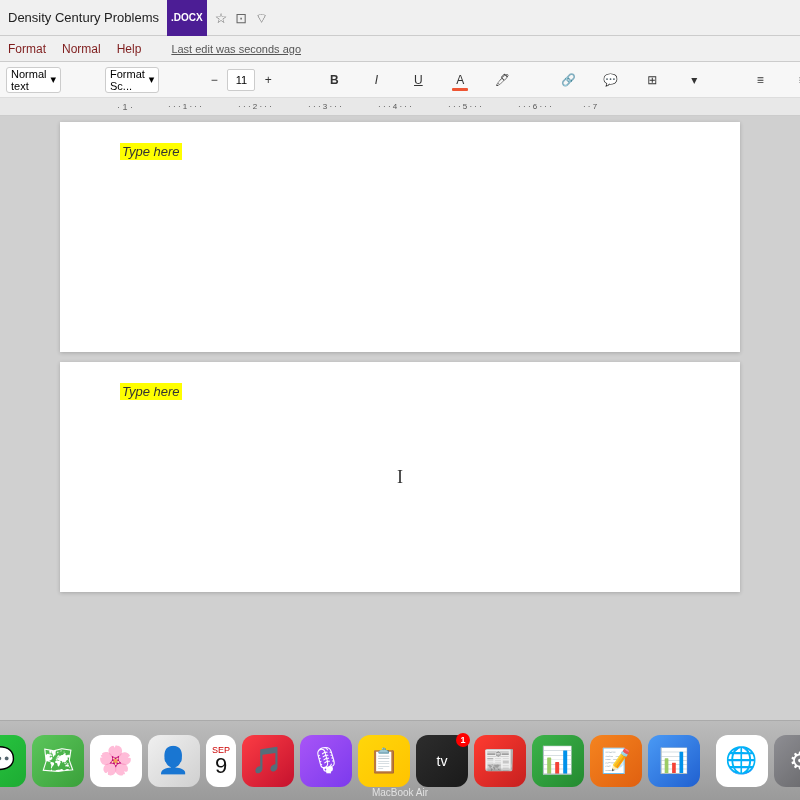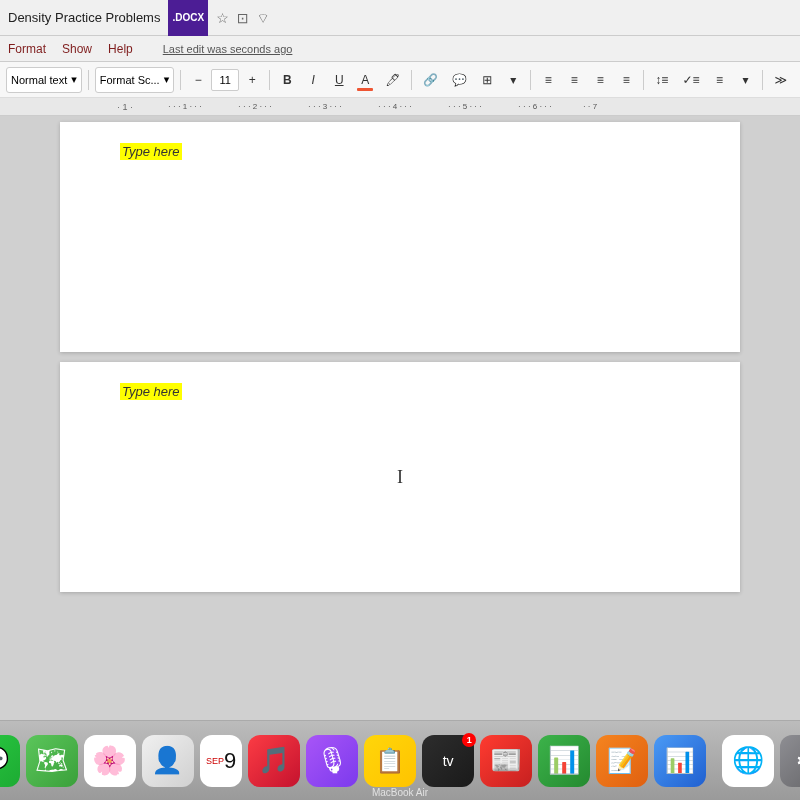--- a/index.html
+++ b/index.html
@@ -63,21 +63,21 @@
       padding-left: 14px;
     }
 
     
     .toolbar {
       background: #f7f7f7;
       border-bottom: 1px solid #ddd;
       padding: 2px 6px;
       display: flex;
       align-items: center;
-      gap: 4px;
+      gap: 20px;
       height: 36px;
       flex-wrap: nowrap;
       overflow: hidden;
     }
     .toolbar-separator {
       width: 1px;
       height: 20px;
       background: #ccc;
       margin: 0 2px;
     }
@@ -251,48 +251,48 @@
     .icon-appletv { background: linear-gradient(135deg, #2d2d2d, #1a1a1a); color: white; }
     .icon-news { background: linear-gradient(135deg, #ff3b30, #c62020); color: white; }
     .icon-numbers { background: linear-gradient(135deg, #3cb34a, #248a30); color: white; }
     .icon-pages { background: linear-gradient(135deg, #f5841f, #e06010); color: white; }
     .icon-keynote { background: linear-gradient(135deg, #4a9af5, #2060d0); color: white; }
     .icon-chrome { background: white; }
     .icon-settings { background: linear-gradient(135deg, #8e8e93, #636366); color: white; }
 
     .sep-date {
       display: flex;
-      flex-direction: row;
+      flex-direction: column;
       align-items: center;
       justify-content: center;
       font-size: 8px;
       color: #222;
       background: white;
       border-radius: 12px;
       padding: 4px 6px;
       width: 52px;
       height: 52px;
     }
     .sep-date .month { font-size: 9px; font-weight: 500; color: #c00; text-transform: uppercase; }
     .sep-date .day { font-size: 22px; font-weight: 300; color: #111; line-height: 1; }
   </style>
 </head>
 <body>
 
 <div class="title-bar">
-  <span class="title-bar-title">Density Practice Problems</span>
+  <span class="title-bar-title">Density Century Problems</span>
   <span class="docx-badge">.DOCX</span>
   <span class="title-icon">☆</span>
   <span class="title-icon">⊡</span>
   <span class="title-icon">⌔</span>
 </div>
 
 <div class="menu-bar">
   <span class="menu-item">Format</span>
-  <span class="menu-item">Show</span>
+  <span class="menu-item">Normal</span>
   <span class="menu-item">Help</span>
   <span class="last-edit">Last edit was seconds ago</span>
 </div>
 
 <div class="toolbar">
   <div class="toolbar-select">
     <span>Normal text</span>
     <span>▾</span>
   </div>
   <div class="toolbar-separator"></div>

